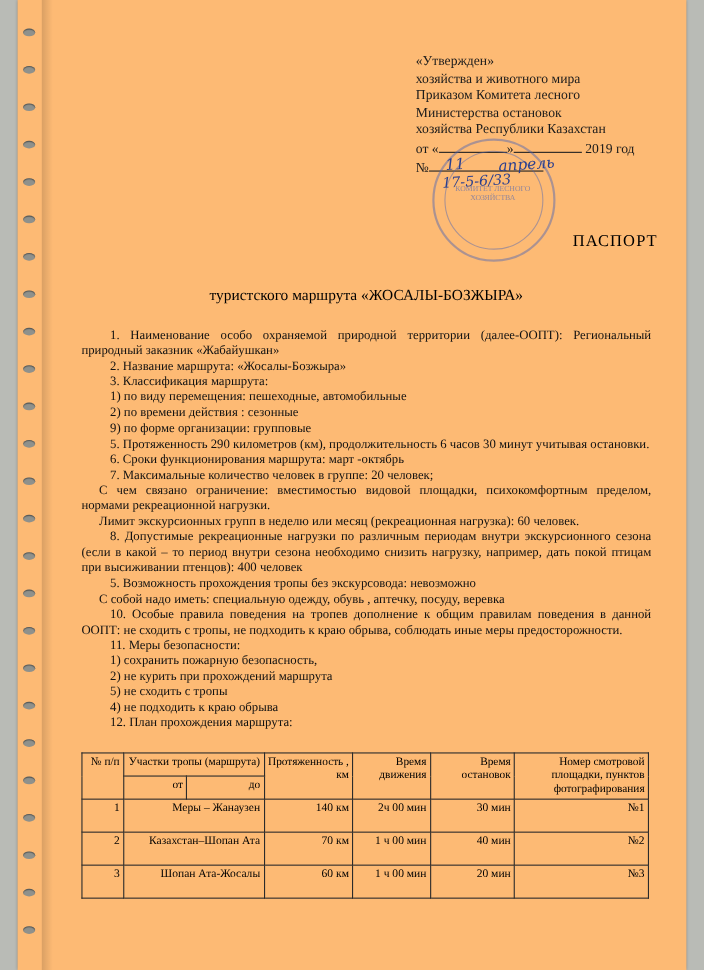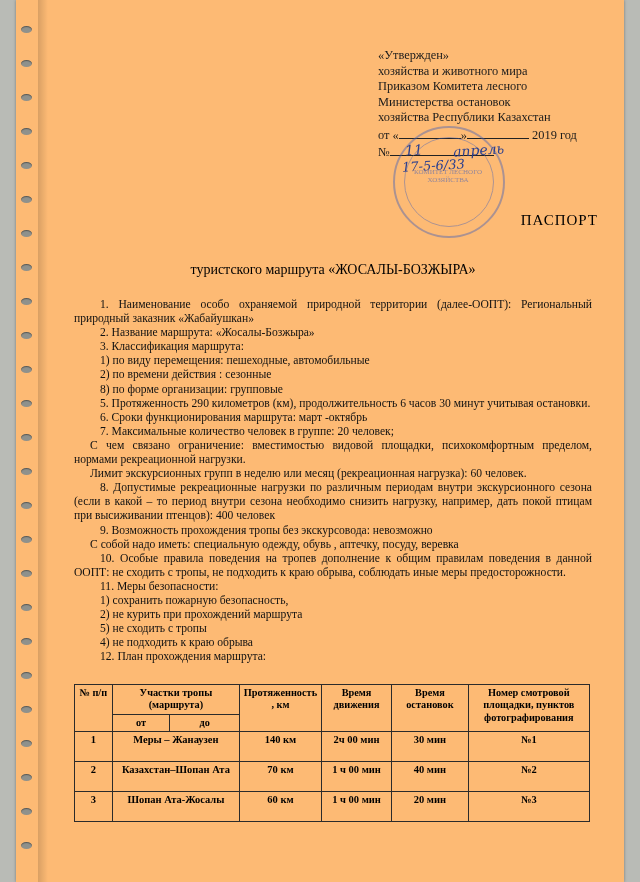--- a/index.html
+++ b/index.html
@@ -168,22 +168,22 @@
     top: 684px;
     width: 516px;
     border-collapse: collapse;
     font-size: 10.5px;
     line-height: 12.4px;
   }
   .plan-table td, .plan-table th {
     border: 1px solid #2b2b2b;
     padding: 2px 3px;
     vertical-align: top;
-    font-weight: bold;
-    text-align: center;
+    font-weight: normal;
+    text-align: right;
   }
   .plan-table th { font-size: 10.3px; }
   .col-no { width: 30px; }
   .col-seg { width: 118px; }
   .col-len { width: 72px; }
   .col-move { width: 62px; }
   .col-stop { width: 68px; }
   .col-point { width: 112px; }
   .sub-from { width: 48px; }
   .sub-to { width: 60px; }
@@ -248,28 +248,28 @@
 
     <div class="doc-title">ПАСПОРТ</div>
     <div class="doc-subtitle">туристского маршрута «ЖОСАЛЫ-БОЗЖЫРА»</div>
 
     <div class="body-text">
       <p class="ind">1. Наименование особо охраняемой природной территории (далее-ООПТ): Региональный природный заказник «Жабайушкан»</p>
       <p class="ind">2. Название маршрута: «Жосалы-Бозжыра»</p>
       <p class="ind">3. Классификация маршрута:</p>
       <p class="ind">1) по виду перемещения: пешеходные, автомобильные</p>
       <p class="ind">2) по времени действия : сезонные</p>
-      <p class="ind">8) по форме организации: групповые</p>
+      <p class="ind">9) по форме организации: групповые</p>
       <p class="ind">5. Протяженность 290 километров (км), продолжительность  6 часов 30 минут учитывая остановки.</p>
       <p class="ind">6. Сроки функционирования маршрута: март -октябрь</p>
       <p class="ind">7. Максимальные количество человек в группе: 20 человек;</p>
       <p class="ind2">С чем связано ограничение: вместимостью видовой площадки, психокомфортным пределом, нормами рекреационной нагрузки.</p>
       <p class="ind2">Лимит экскурсионных групп в неделю или месяц (рекреационная нагрузка): 60 человек.</p>
       <p class="ind">8. Допустимые рекреационные нагрузки по различным периодам внутри экскурсионного сезона (если в какой – то период внутри сезона необходимо снизить нагрузку, например, дать покой птицам при высиживании птенцов): 400 человек</p>
-      <p class="ind">9. Возможность прохождения тропы без экскурсовода: невозможно</p>
+      <p class="ind">5. Возможность прохождения тропы без экскурсовода: невозможно</p>
       <p class="ind2">С собой надо иметь: специальную одежду, обувь , аптечку, посуду, веревка</p>
       <p class="ind">10. Особые правила поведения на тропев дополнение к общим правилам поведения в данной ООПТ: не сходить с тропы, не подходить к краю обрыва, соблюдать иные меры предосторожности.</p>
       <p class="ind">11. Меры безопасности:</p>
       <p class="ind">1) сохранить пожарную безопасность,</p>
       <p class="ind">2) не курить при прохождений маршрута</p>
       <p class="ind">5) не сходить с тропы</p>
       <p class="ind">4) не подходить к краю обрыва</p>
       <p class="ind">12. План прохождения маршрута:</p>
     </div>
 

